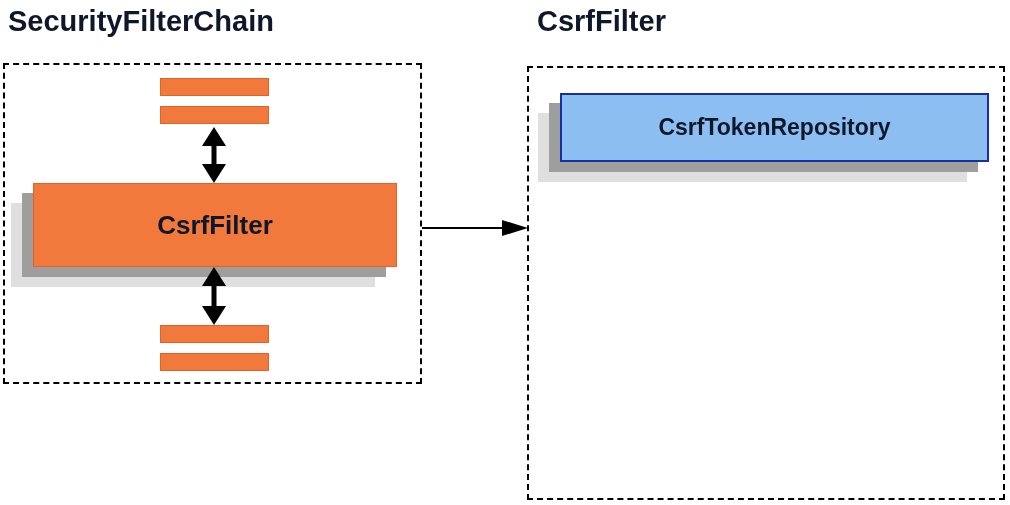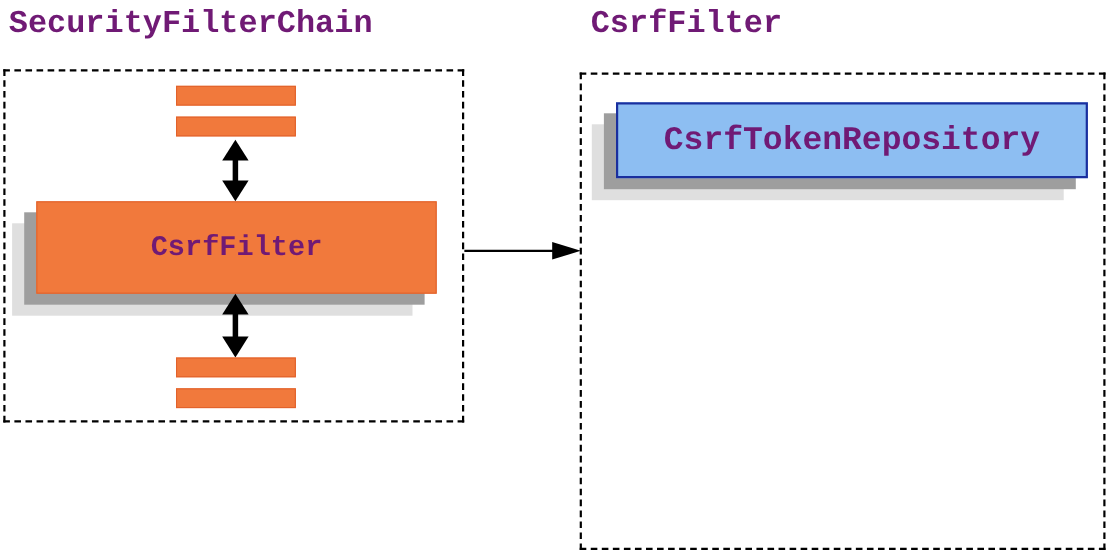--- a/index.html
+++ b/index.html
@@ -1,18 +1,18 @@
 <!DOCTYPE html>
 <html style="--orange-fill: #F1793C; --orange-border: #E2622B; --blue-fill: #8DBEF2; --blue-border: #1A2F9E; --shadow-gray: #9E9E9E; --shadow-light: #DFDFDF; --arrow-color: #000000;"><head>
 <meta charset="utf-8">
 <style>
   html,body{margin:0;padding:0;background:#fff;}
   .canvas{
     position:relative;width:1010px;height:505px;background:#fff;
-    font-family:Liberation Mono, monospace;color:#701a75;overflow:hidden;
+    font-family:Liberation Sans, sans-serif;color:#0f172a;overflow:hidden;
   }
   .title{position:absolute;font-weight:bold;font-size:29px;line-height:1.1;white-space:nowrap;}
   .title-left{left:8px;top:6px;}
   .title-right{left:537px;top:6px;}
   .dashed-box{position:absolute;border:2px dashed #000;background:transparent;}
   .box-left{left:3px;top:63px;width:415px;height:317px;}
   .box-right{left:527px;top:66px;width:474px;height:430px;}
   .bar{
     position:absolute;left:160px;width:107px;height:16px;
     background:var(--orange-fill,#F1793C);border:1px solid var(--orange-border,#E2622B);
@@ -23,21 +23,21 @@
     background:var(--orange-fill,#F1793C);border:1px solid var(--orange-border,#E2622B);
     box-shadow:-11px 10px 0 var(--shadow-gray,#9E9E9E),-22px 20px 0 var(--shadow-light,#DFDFDF);
     display:flex;align-items:center;justify-content:center;
     font-weight:bold;font-size:26px;
   }
   .blue-box{
     position:absolute;left:560px;width:425px;height:65px;
     background:var(--blue-fill,#8DBEF2);border:2px solid var(--blue-border,#1A2F9E);
     box-shadow:-11px 10px 0 var(--shadow-gray,#9E9E9E),-22px 20px 0 var(--shadow-light,#DFDFDF);
     display:flex;align-items:center;justify-content:center;
-    font-weight:bold;font-size:30px;white-space:nowrap;
+    font-weight:bold;font-size:23px;white-space:nowrap;
   }
   .bb-0{top:93px;} .bb-1{top:193px;} .bb-2{top:293px;} .bb-3{top:393px;}
   .arrow-svg{position:absolute;color:var(--arrow-color,#000);}
   .v-arrow-1{left:200px;top:126px;}
   .v-arrow-2{left:200px;top:266px;}
   .h-arrow{left:422px;top:217px;}
 </style>
 </head>
 <body>
 

